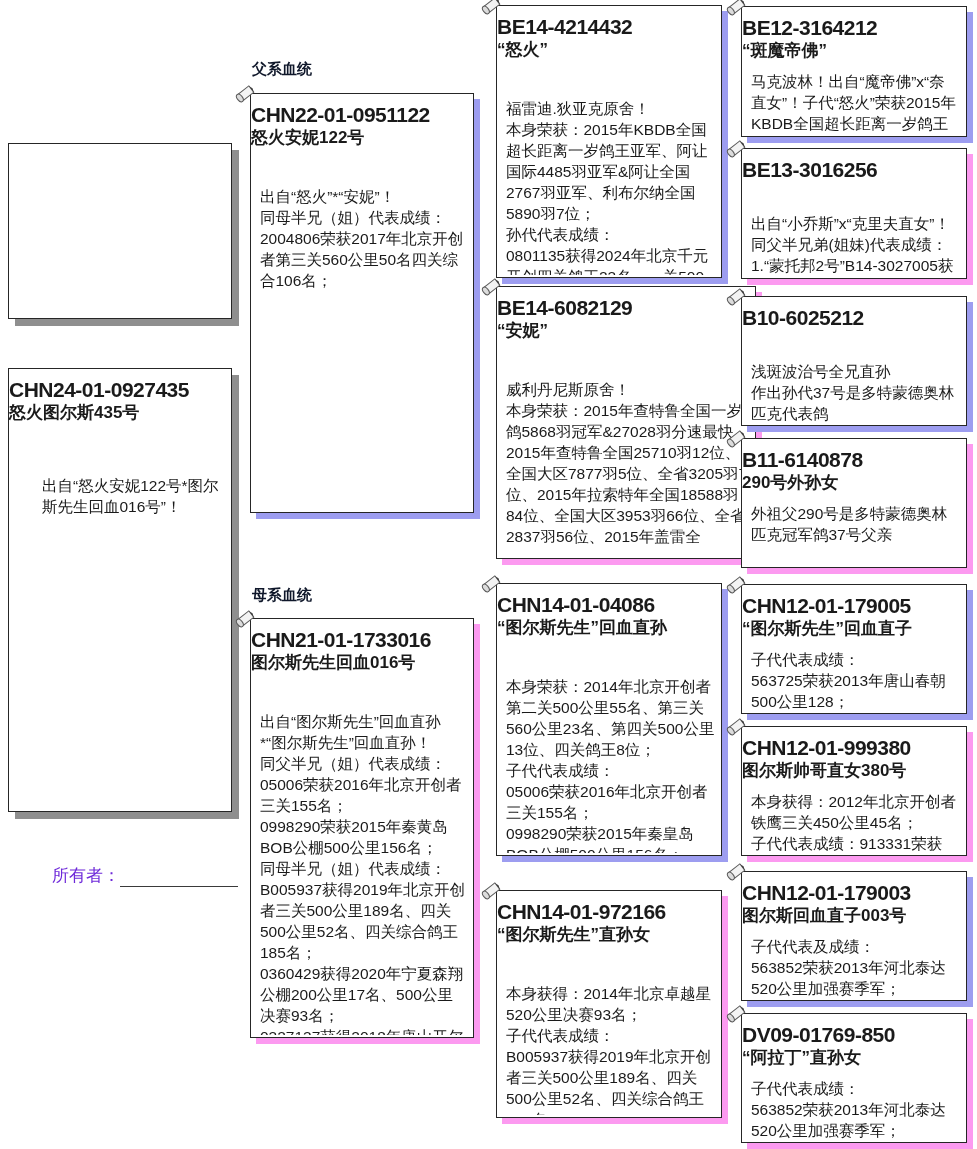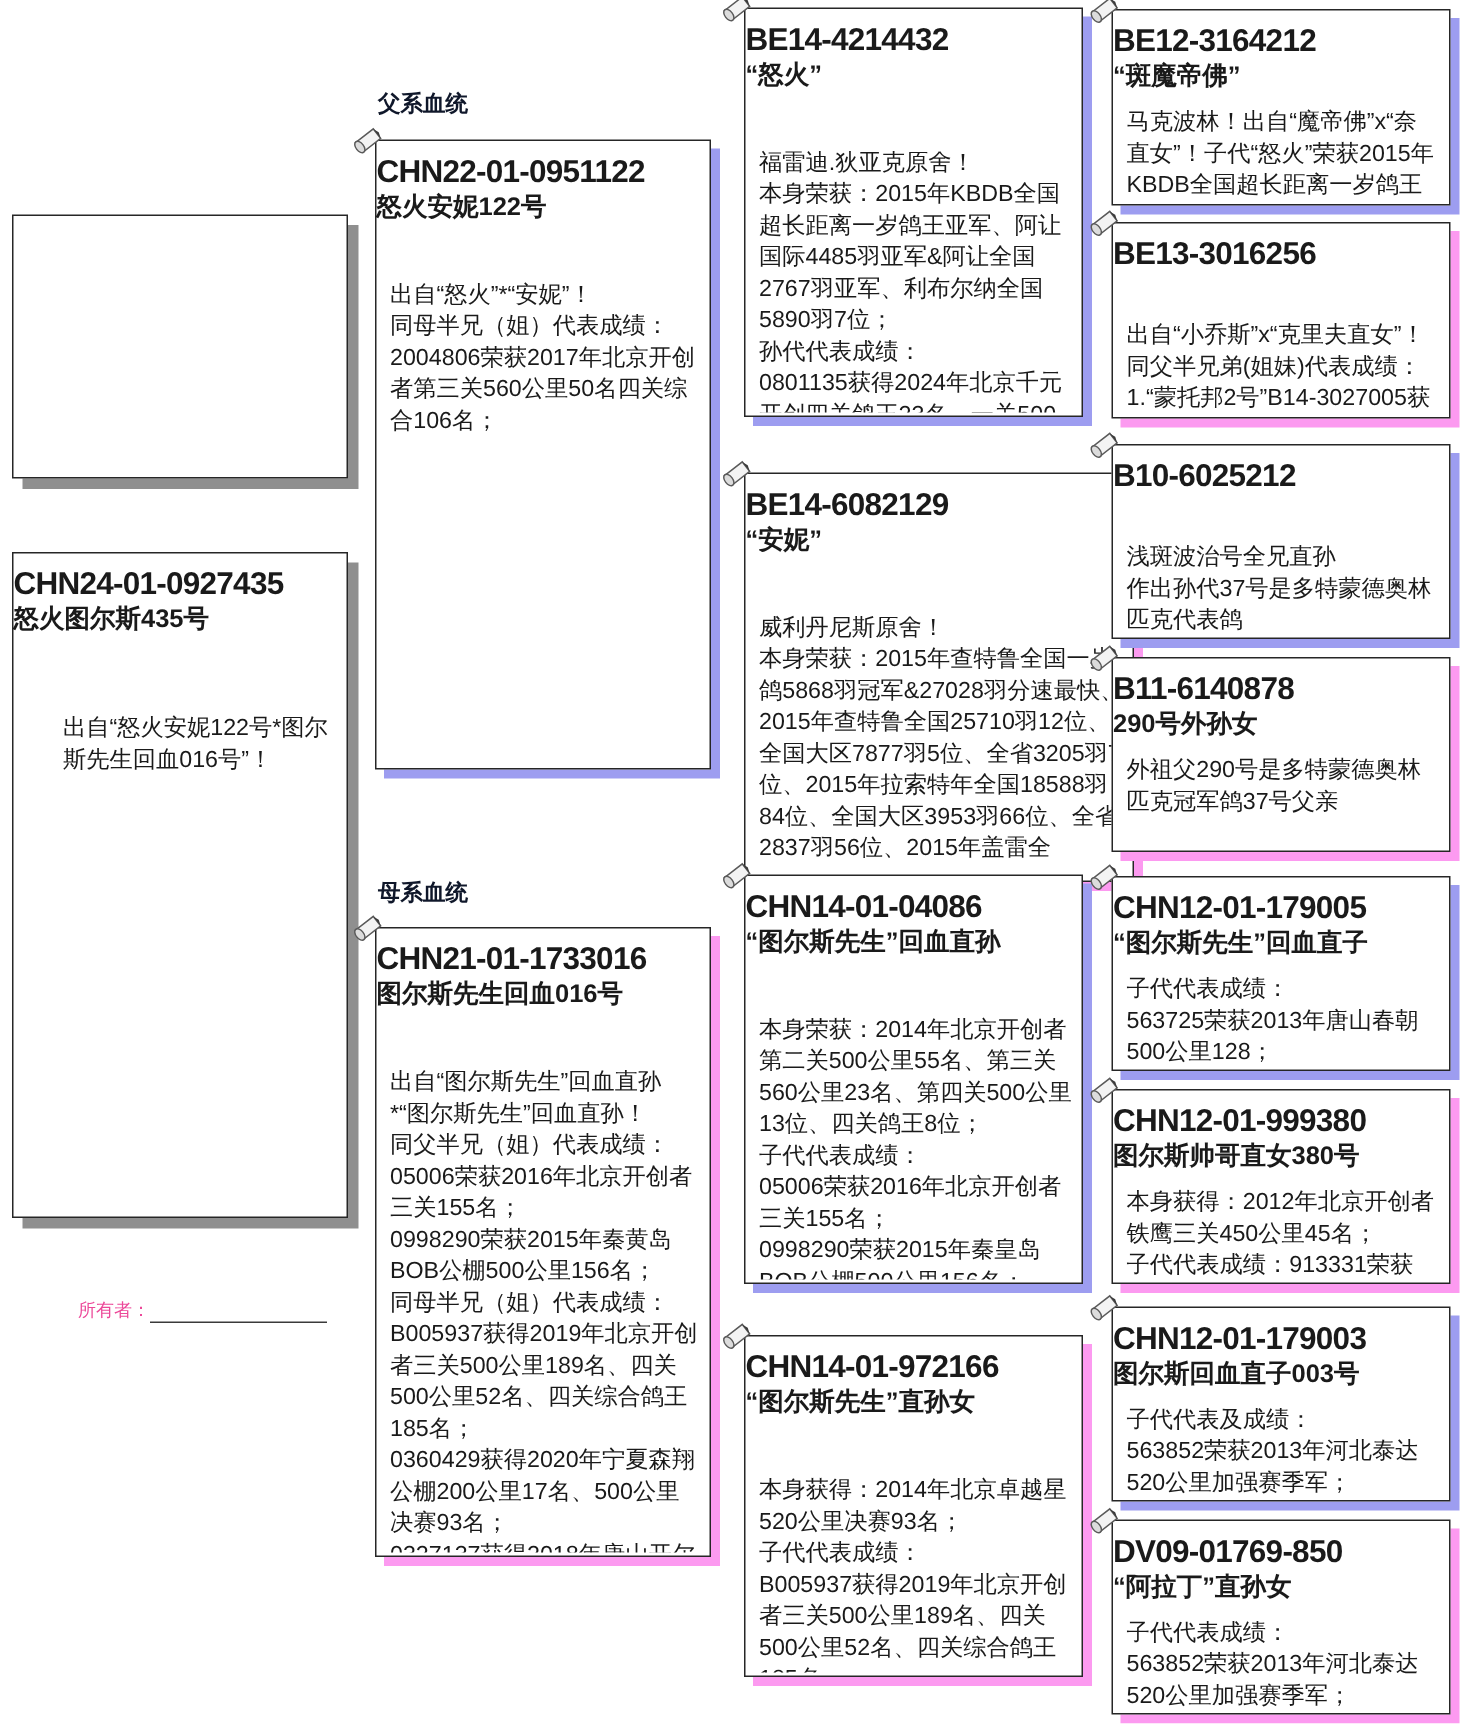--- a/index.html
+++ b/index.html
@@ -33,21 +33,21 @@
   .col-parent .pbody{top:92px;}
   .col-grand .pbody{top:92px;}
   .col-great .pbody{top:64px;}
   .scroll{
     position:absolute;left:-18px;top:-12px;width:24px;height:24px;pointer-events:none;
   }
   .lineage-label{
     position:absolute;font-size:15px;font-weight:bold;color:#0f172a;
   }
   .owner{
-    position:absolute;left:52px;top:864px;font-size:12px;color:#ec4899;
+    position:absolute;left:52px;top:864px;font-size:17px;color:#6d28d9;
   }
   .owner-blank{
     display:inline-block;width:118px;height:17px;border-bottom:1px solid #3a3a3a;
     vertical-align:bottom;
   }
 </style>
 </head>
 <body>
 
 <div class="box neutral" style="left:8px;top:143px;width:224px;height:176px"></div>
@@ -116,21 +116,21 @@
       </svg>
   </span>
   <div class="ring">BE14-4214432</div>
   <div class="pname">“怒火”</div>
   <div class="pbody">福雷迪.狄亚克原舍！
 本身荣获：2015年KBDB全国超长距离一岁鸽王亚军、阿让国际4485羽亚军&amp;阿让全国2767羽亚军、利布尔纳全国5890羽7位；
 孙代代表成绩：
 0801135获得2024年北京千元开创四关鸽王23名、一关500</div>
 </div>
 
-<div class="box female col-grand" style="left:496px;top:315px;width:260px;height:273px">
+<div class="box female col-grand" style="left:496px;top:286px;width:260px;height:273px">
   <span class="scroll">
     <svg width="24" height="24" viewBox="0 0 24 24">
         <g transform="rotate(-38 12 12)">
           <rect x="5" y="8" width="15" height="8" fill="#f3f3f3" stroke="#5a5a5a" stroke-width="1"></rect>
           <ellipse cx="5.5" cy="12" rx="2.6" ry="4.4" fill="#dcdcdc" stroke="#5a5a5a" stroke-width="1"></ellipse>
           <path d="M20 8 l1.5 4 -1.5 4" fill="#3a3a3a"></path>
         </g>
       </svg>
   </span>
   <div class="ring">BE14-6082129</div>

